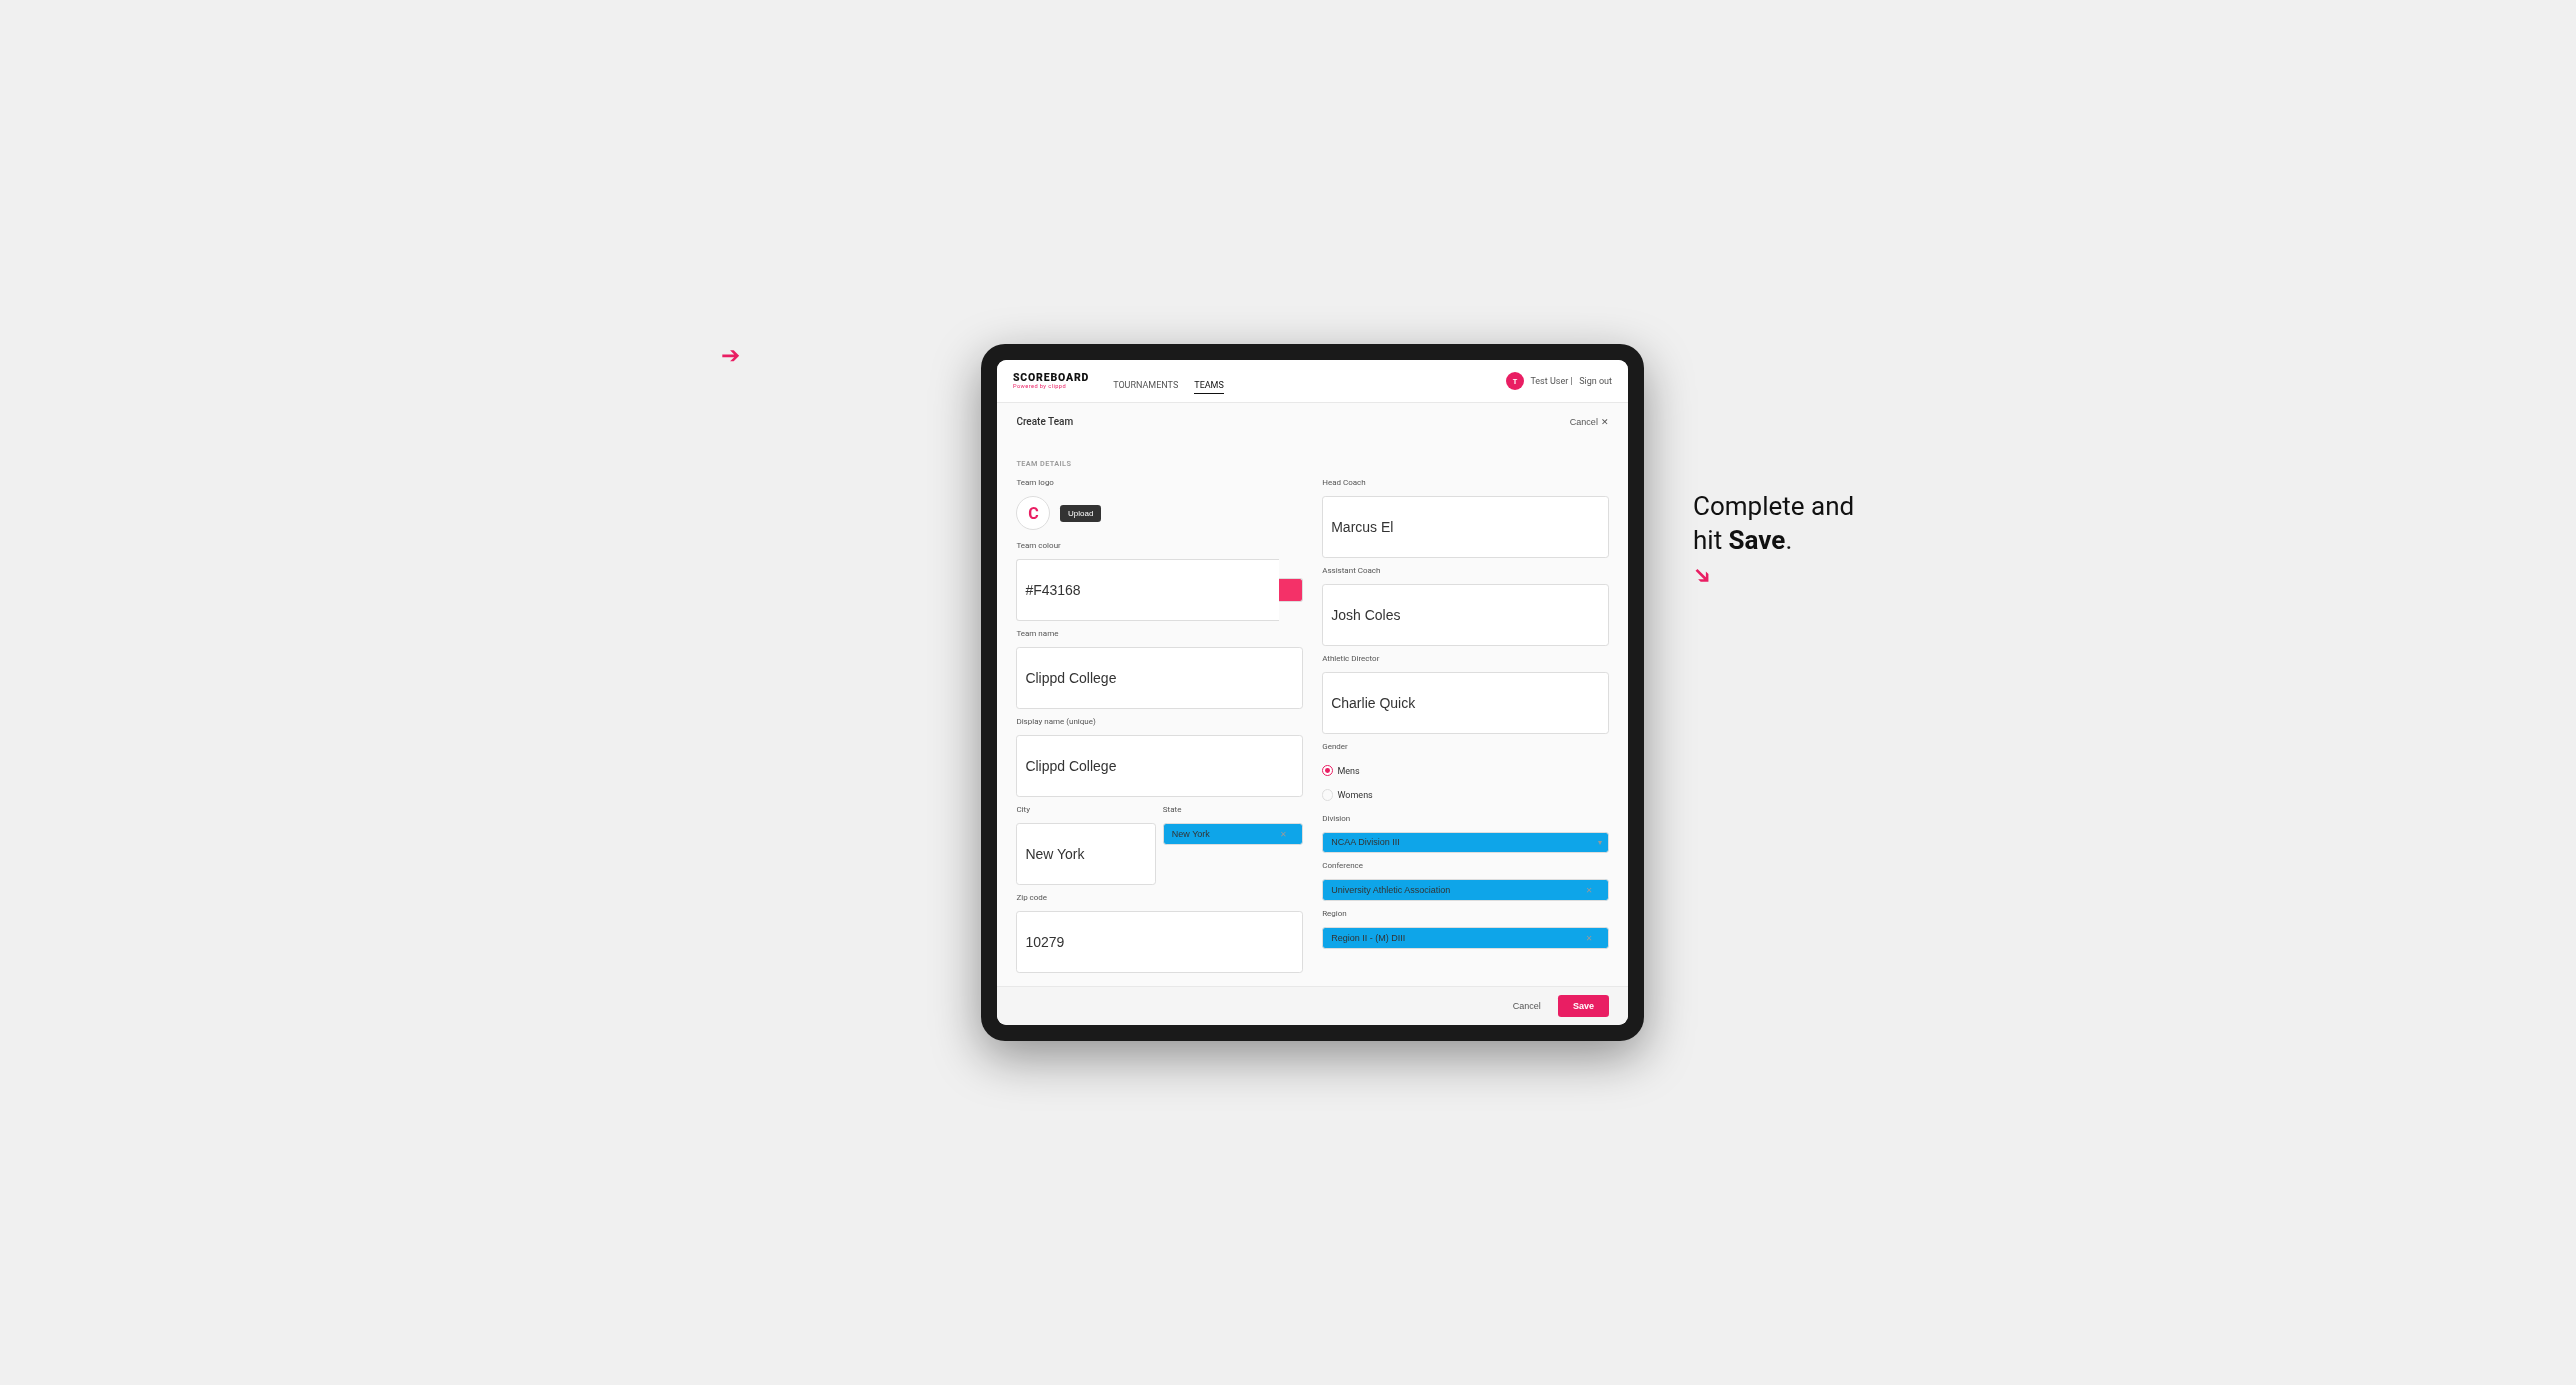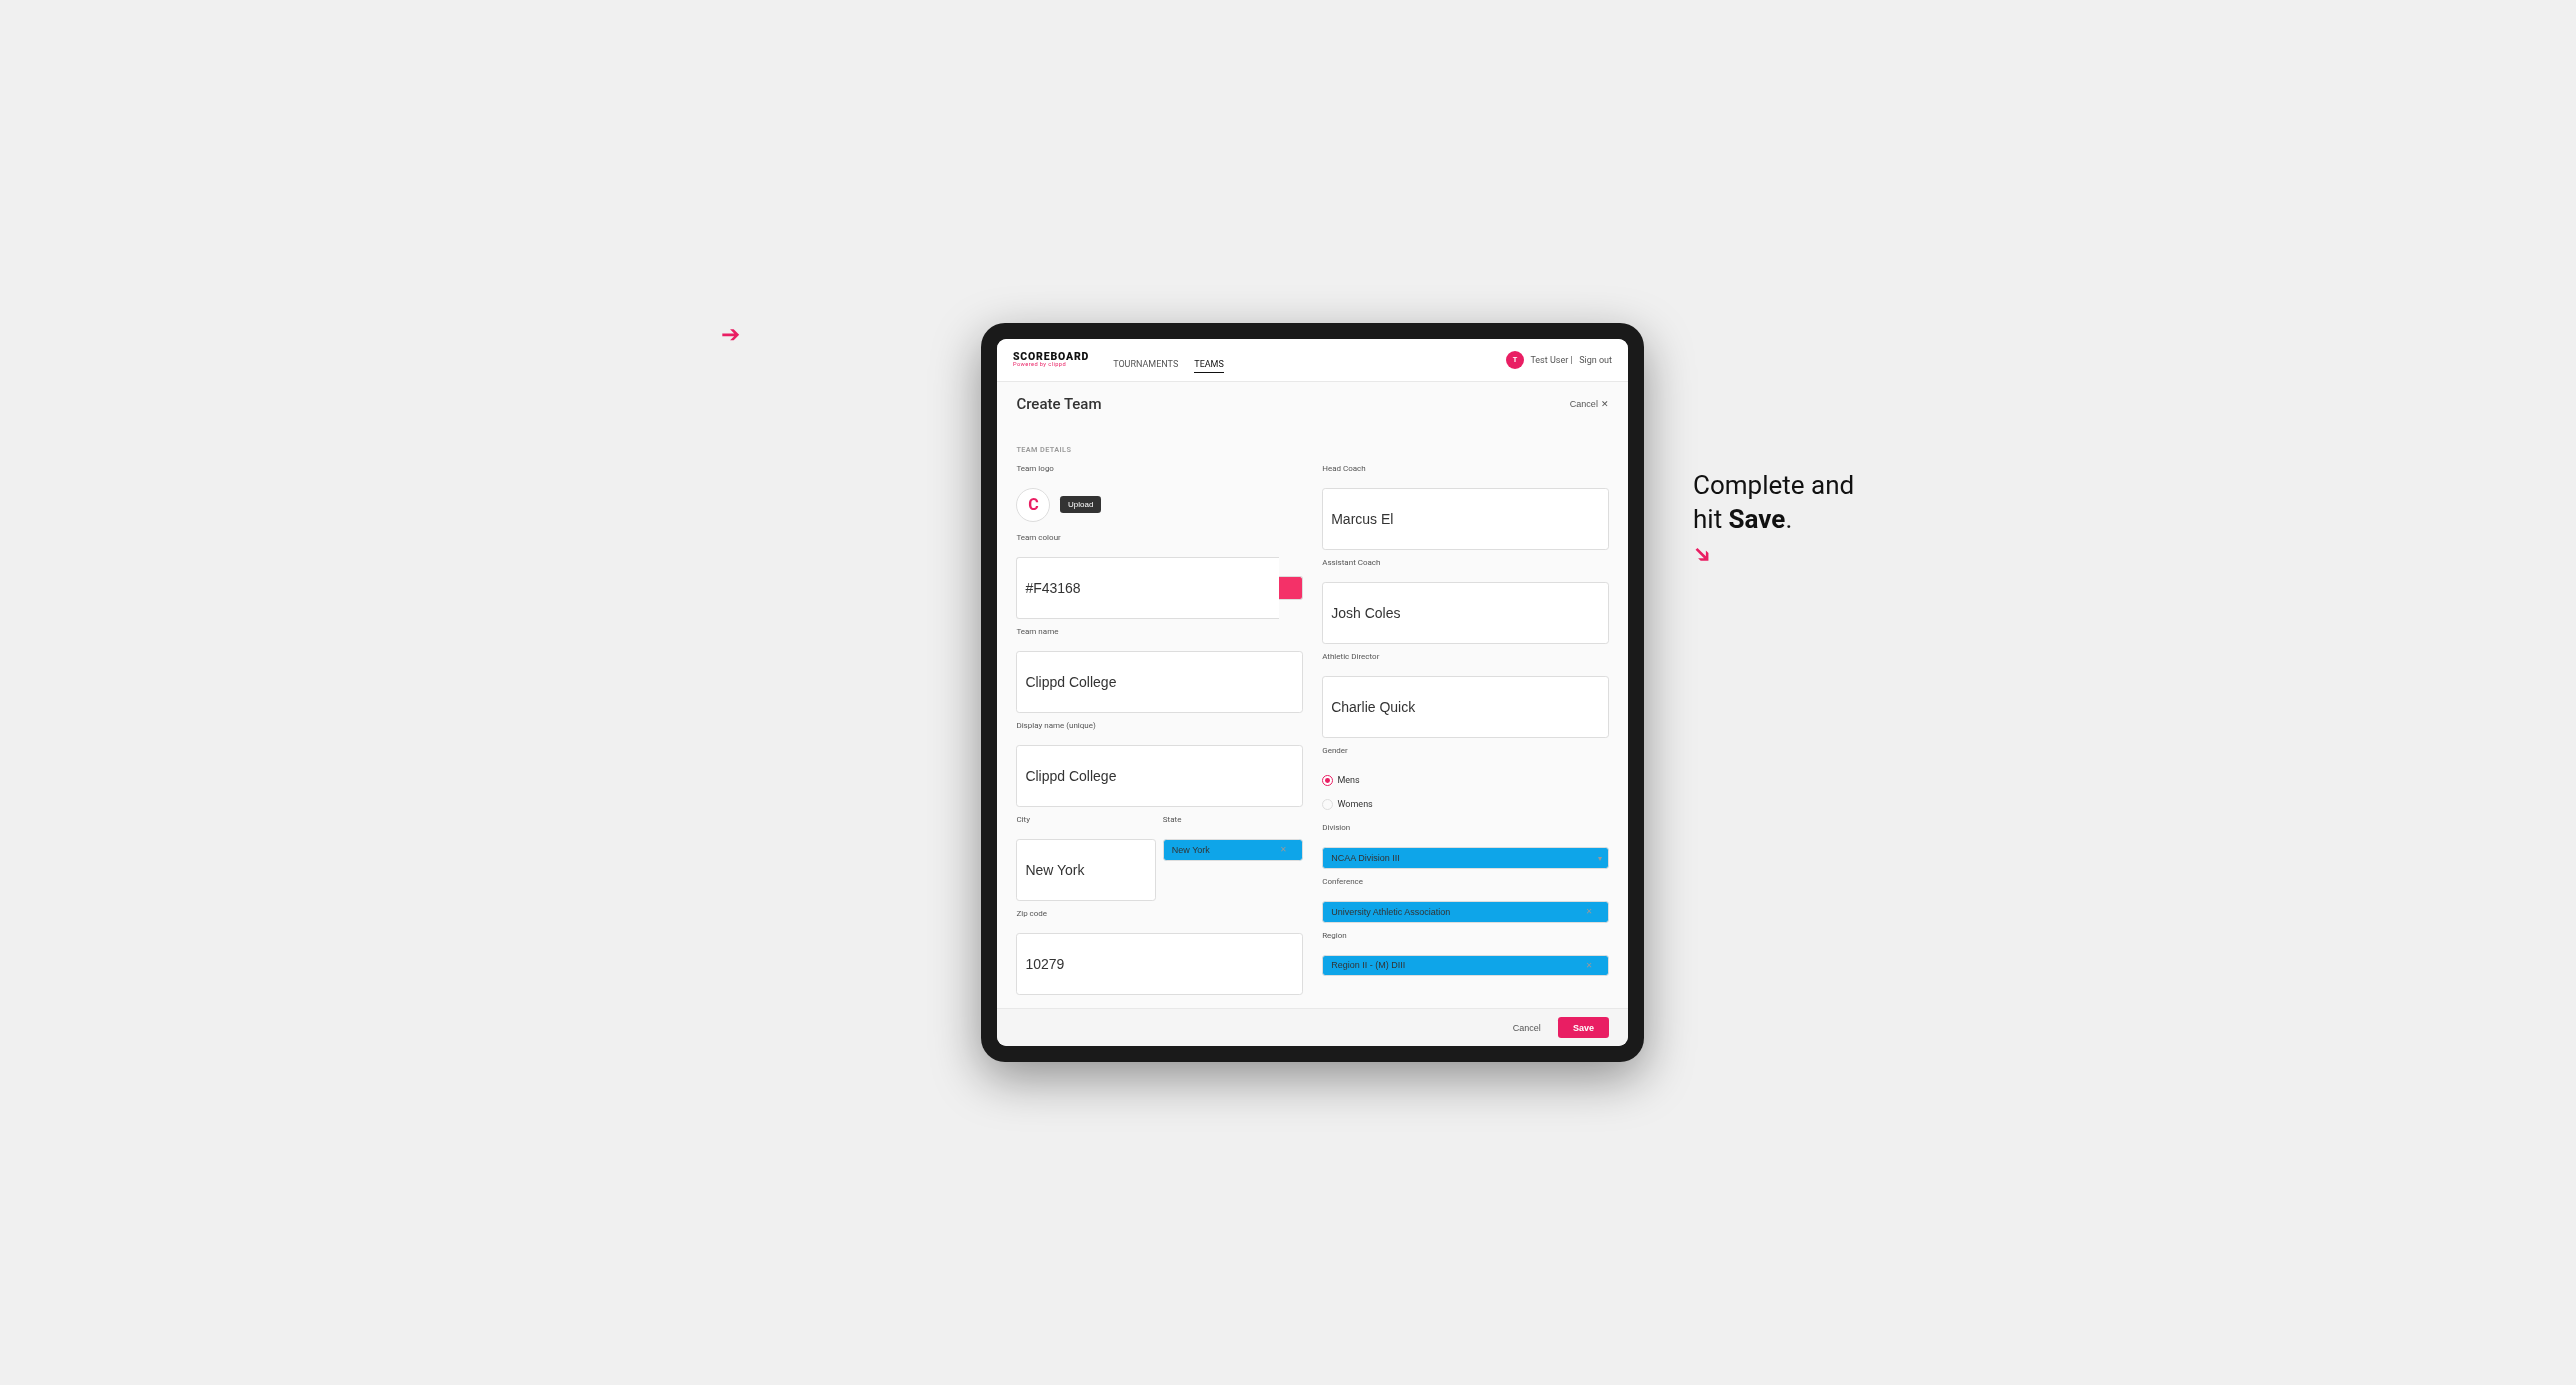--- a/index.html
+++ b/index.html
@@ -115,21 +115,21 @@
     }
 
     .page-header {
       display: flex;
       justify-content: space-between;
       align-items: center;
       margin-bottom: 9.7px;
     }
 
     .page-title {
-      font-size: 15px;
+      font-size: 10px;
       color: #333;
       font-weight: 500;
     }
 
     .cancel-btn-top {
       font-size: 9px;
       color: #555;
       cursor: pointer;
       display: flex;
       align-items: center;
@@ -156,21 +156,21 @@
 
     .form-col {
       display: flex;
       flex-direction: column;
       gap: 8px;
     }
 
     .form-group {
       display: flex;
       flex-direction: column;
-      gap: 15px;
+      gap: 9px;
     }
 
     .form-label {
       font-size: 8px;
       color: #555;
     }
 
     .form-input {
       width: 100%;
       border: 0.8px solid #ddd;

